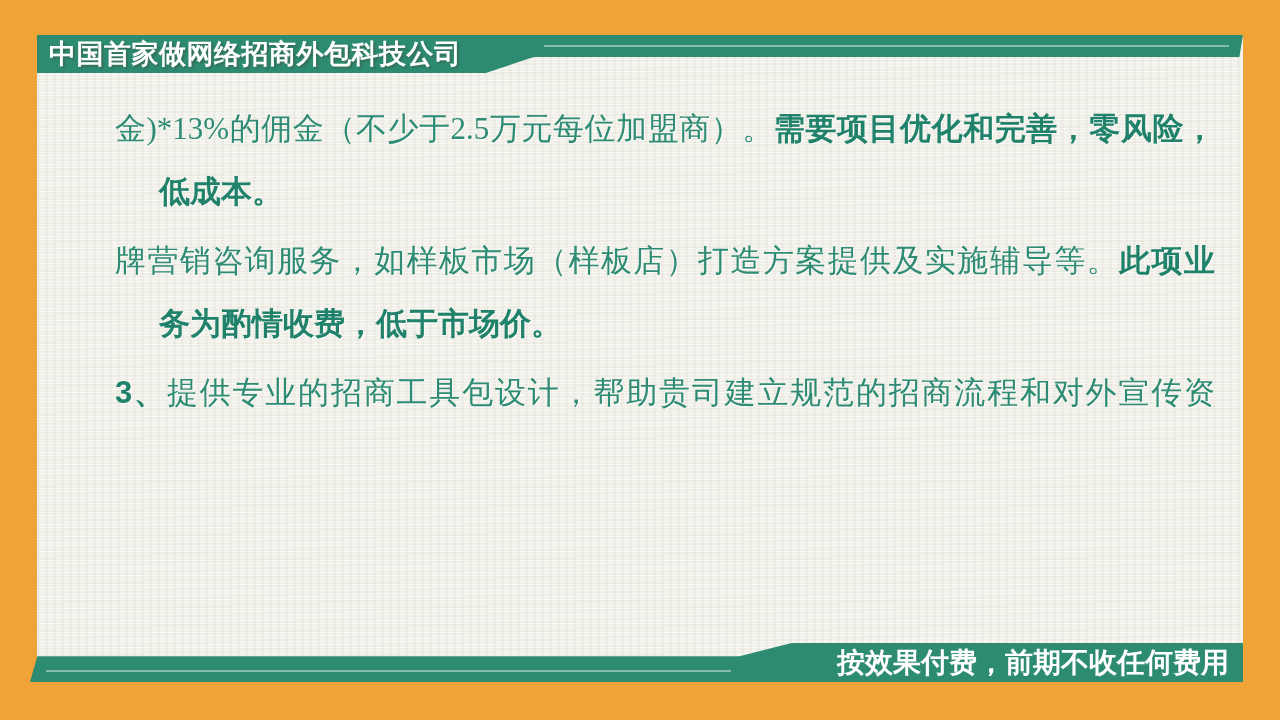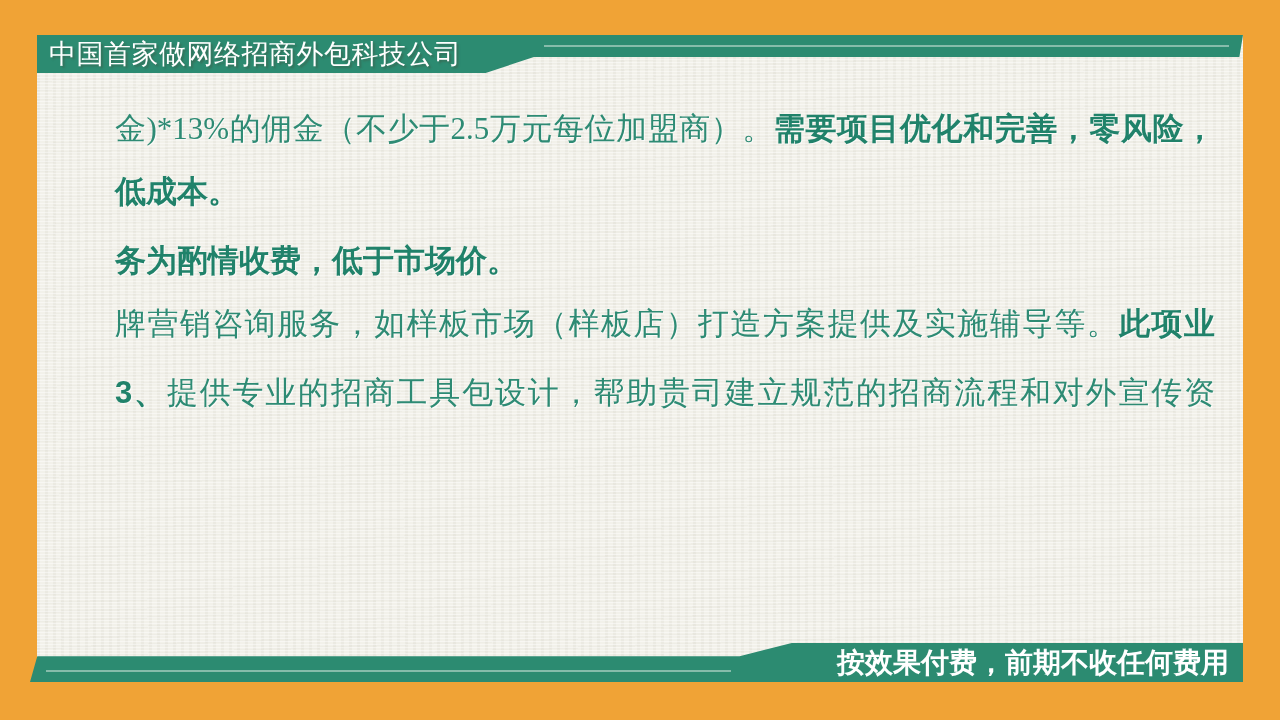--- a/index.html
+++ b/index.html
@@ -17,21 +17,21 @@
       repeating-linear-gradient(178deg, rgba(210,208,196,0.12) 0 2px, rgba(0,0,0,0) 2px 9px);
   }
   
   .header-ribbon {
     position:absolute; left:37px; top:35px; width:1206px; height:38px;
     background: var(--ribbon-green, #2C8B71);
     clip-path: polygon(0 0, 100% 0, 99.7% 58%, 41.2% 58%, 37.2% 100%, 0 100%);
   }
   .header-title {
     position:absolute; left:12px; top:0; line-height:39px;
-    font-size:27px; font-weight:normal; letter-spacing:0.5px;
+    font-size:27px; font-weight:bold; letter-spacing:0.5px;
     color: var(--header-text, #FFFFFF);
     text-shadow: 2px 2px 2px rgba(70,65,50,0.38);
     white-space:nowrap;
   }
   .header-line {
     position:absolute; left:42%; right:1.2%; top:10px; height:2px;
     background: var(--ribbon-highlight, #86BCAB);
   }
   
   .footer-ribbon {
@@ -53,21 +53,21 @@
   
   .body-text { position:absolute; left:115px; top:97px; width:1100px; }
   .para { margin:0 0 6px 0; }
   .tline {
     line-height:63px; font-size:31px;
     text-align:justify; text-align-last:justify;
     font-family:"Liberation Serif", serif;
     color: var(--body-text-green, #2E8B74);
     text-shadow: 1px 1px 0 rgba(255,255,255,0.65);
   }
-  .tline.no-just { text-align:left; text-align-last:left; }
+  .tline.no-just { text-align:left; text-align-last:left;margin-left:44px; }
   .seg-b {
     font-family:"Liberation Sans", sans-serif; font-weight:bold;
     color: var(--emphasis-green, #20826A);
   }
 </style>
 </head>
 <body>
 
 <div class="stage">
   <div class="paper"></div>
@@ -76,22 +76,22 @@
     <div class="header-line"></div>
     <div class="header-title">中国首家做网络招商外包科技公司</div>
   </div>
 
   <div class="body-text" id="body-text">
       <div class="para">
         <div class="tline"><span class="seg-r">金)*13%的佣金（不少于2.5万元每位加盟商）。</span><span class="seg-b">需要项目优化和完善，零风险，</span></div>
         <div class="tline no-just"><span class="seg-b">低成本。</span></div>
       </div>
       <div class="para">
+        <div class="tline"><span class="seg-r">牌营销咨询服务，如样板市场（样板店）打造方案提供及实施辅导等。</span><span class="seg-b">此项业</span></div>
         <div class="tline no-just"><span class="seg-b">务为酌情收费，低于市场价。</span></div>
-        <div class="tline"><span class="seg-r">牌营销咨询服务，如样板市场（样板店）打造方案提供及实施辅导等。</span><span class="seg-b">此项业</span></div>
       </div>
       <div class="para">
         <div class="tline"><span class="seg-b">3、</span><span class="seg-r">提供专业的招商工具包设计，帮助贵司建立规范的招商流程和对外宣传资</span></div>
       </div>
     </div>
 
   <div class="footer-ribbon">
     <div class="footer-line"></div>
     <div class="footer-text">按效果付费，前期不收任何费用</div>
   </div>

